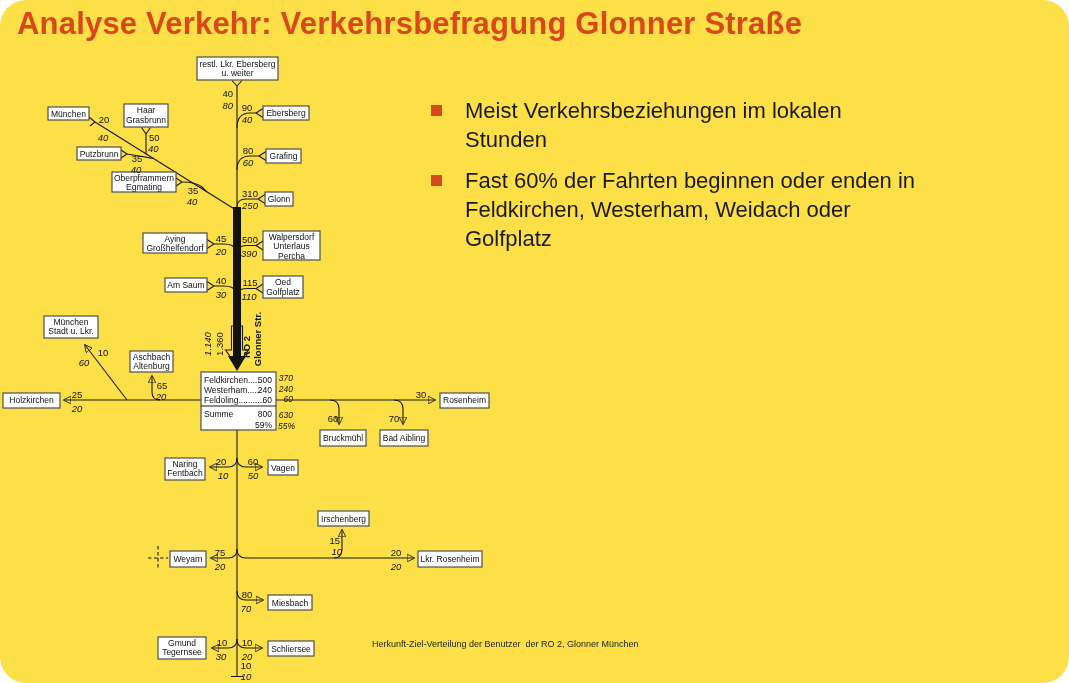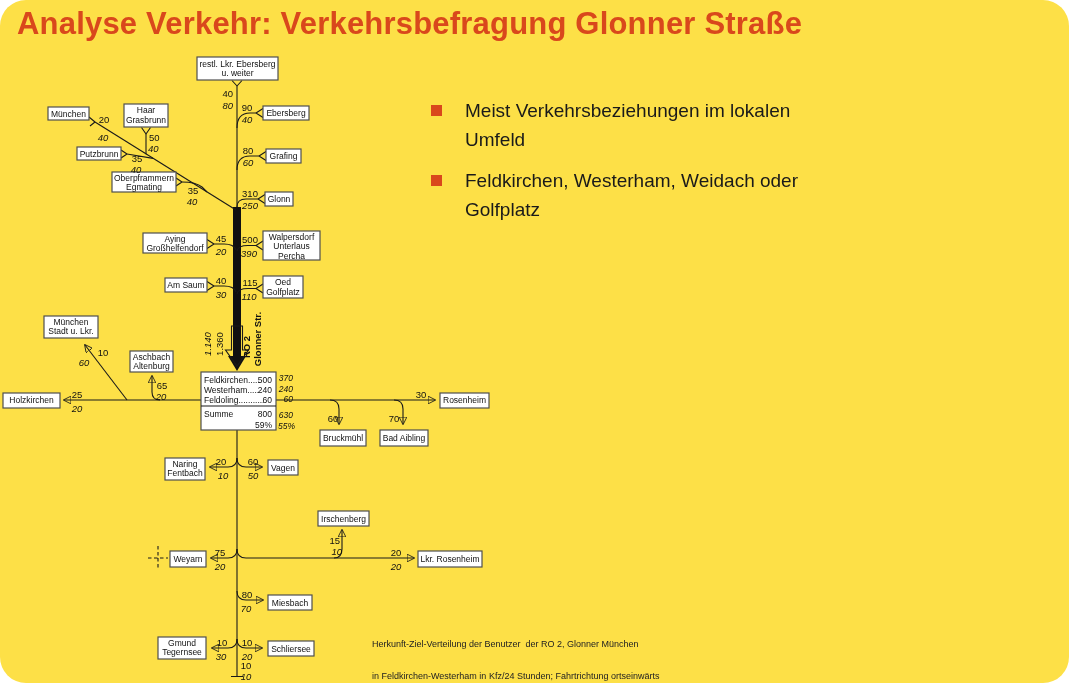--- a/index.html
+++ b/index.html
@@ -16,21 +16,21 @@
   .i{font-style:italic;}
   .e{text-anchor:end;}
   .s{text-anchor:start;}
   .b{font-weight:bold;}
   .thick{stroke:#111;stroke-width:8;}
   .dash{stroke-dasharray:3.5 2.5;}
   #bullets{position:absolute;left:431px;top:96px;width:600px;}
   .bullet-item{display:flex;margin-bottom:12px;}
   .bullet-sq{flex:0 0 11px;width:11px;height:11px;background:var(--accent,#d9481c);
              margin-top:9px;margin-right:23px;}
-  .bullet-lines{font-size:19px;line-height:29px;color:#1a1a1a;}
+  .bullet-lines{font-size:22px;line-height:29px;color:#1a1a1a;}
   #caption{position:absolute;left:372px;top:618px;font-size:9px;line-height:10.5px;
            color:#222;white-space:pre-wrap;}
 </style>
 </head>
 <body>
 
 <div id="slide">
   <div id="title">Analyse Verkehr: Verkehrsbefragung Glonner Straße</div>
 
   <svg width="1069" height="683" viewBox="0 0 1069 683">
@@ -287,31 +287,31 @@
       <text class="n" x="246" y="669">10</text>
       <text class="n i" x="246" y="680">10</text>
     </g>
   </svg>
 
   <div id="bullets">
     <div class="bullet-item">
       <div class="bullet-sq"></div>
       <div class="bullet-lines">
         <div>Meist Verkehrsbeziehungen im lokalen</div>
-        <div>Umfeld</div>
+        <div>Stunden</div>
       </div>
     </div>
     <div class="bullet-item">
       <div class="bullet-sq"></div>
       <div class="bullet-lines">
+        <div>Fast 60% der Fahrten beginnen oder enden in</div>
         <div>Feldkirchen, Westerham, Weidach oder</div>
         <div>Golfplatz</div>
       </div>
     </div>
   </div>
 
   <div id="caption">
     <div>Herkunft-Ziel-Verteilung der Benutzer  der RO 2, Glonner München</div>
-    <div>in Feldkirchen-Westerham in Kfz/24 Stunden; Fahrtrichtung ortseinwärts</div>
     
     
   </div>
 </div>
 
 </body></html>

